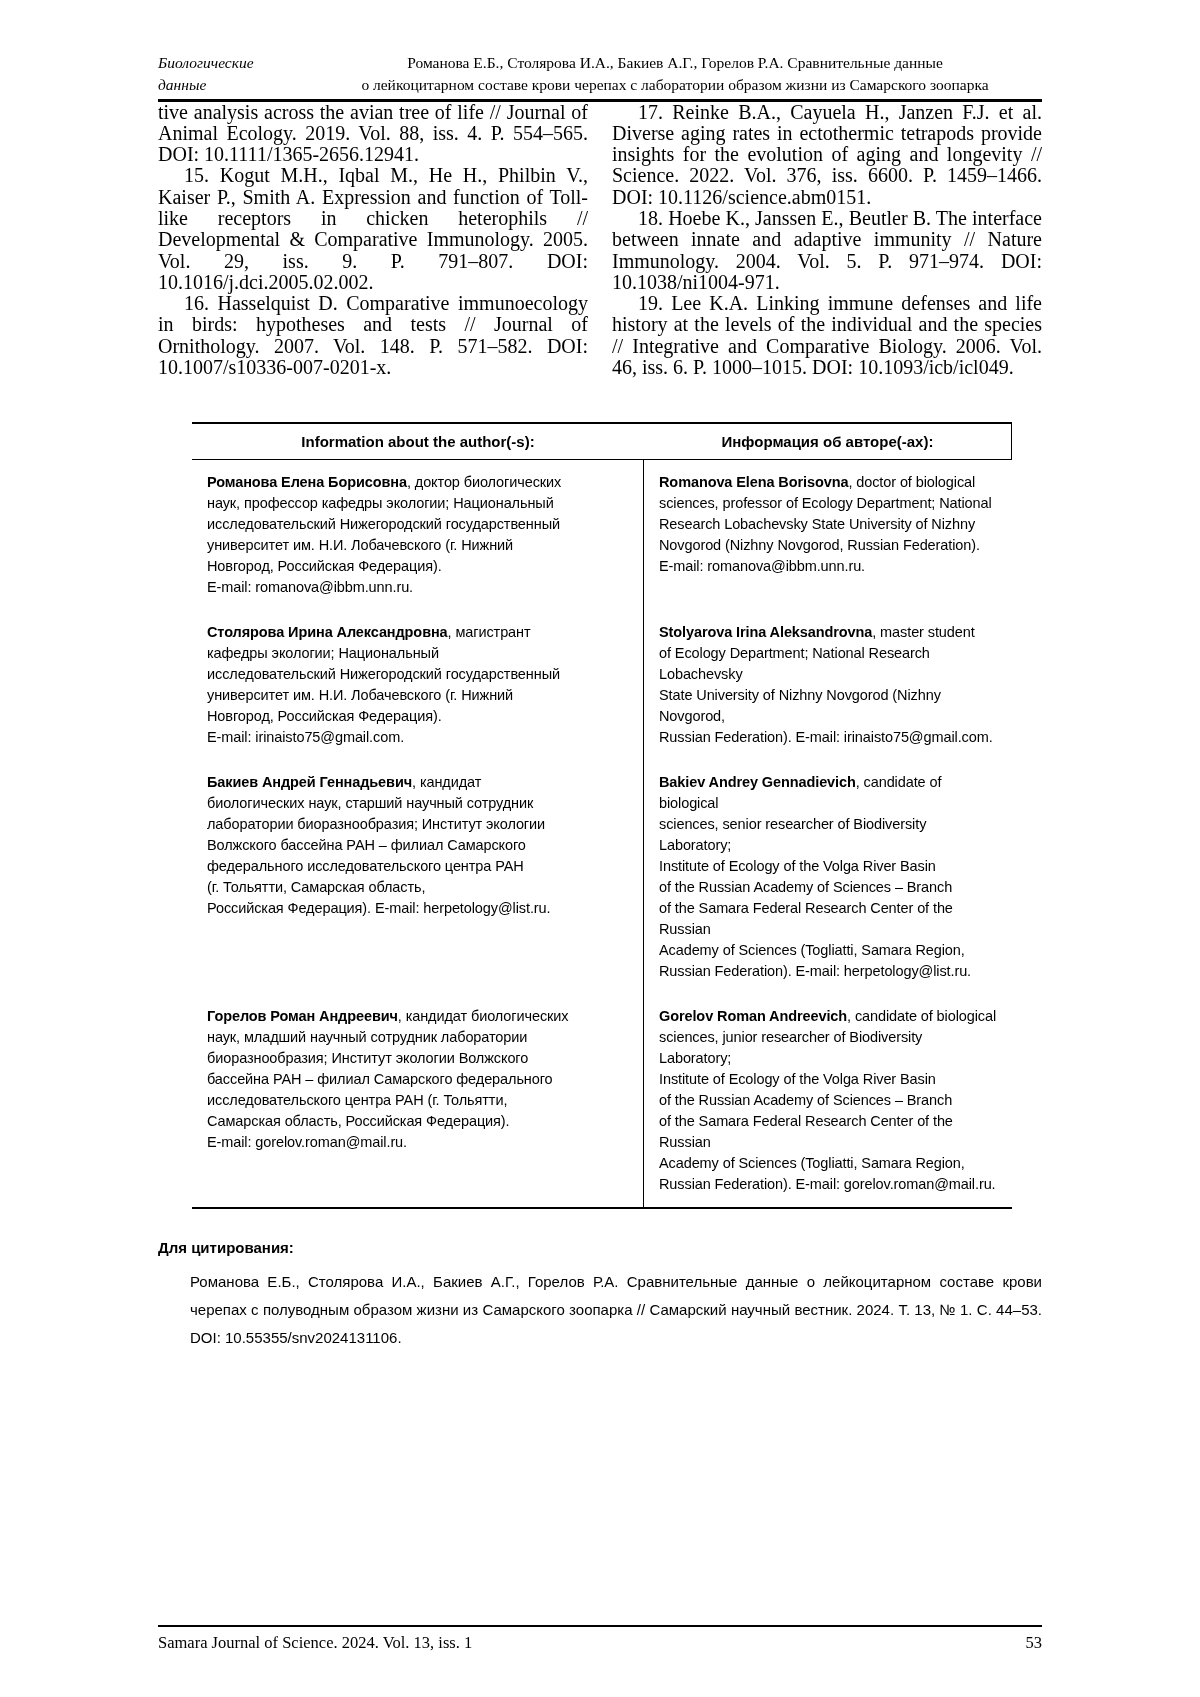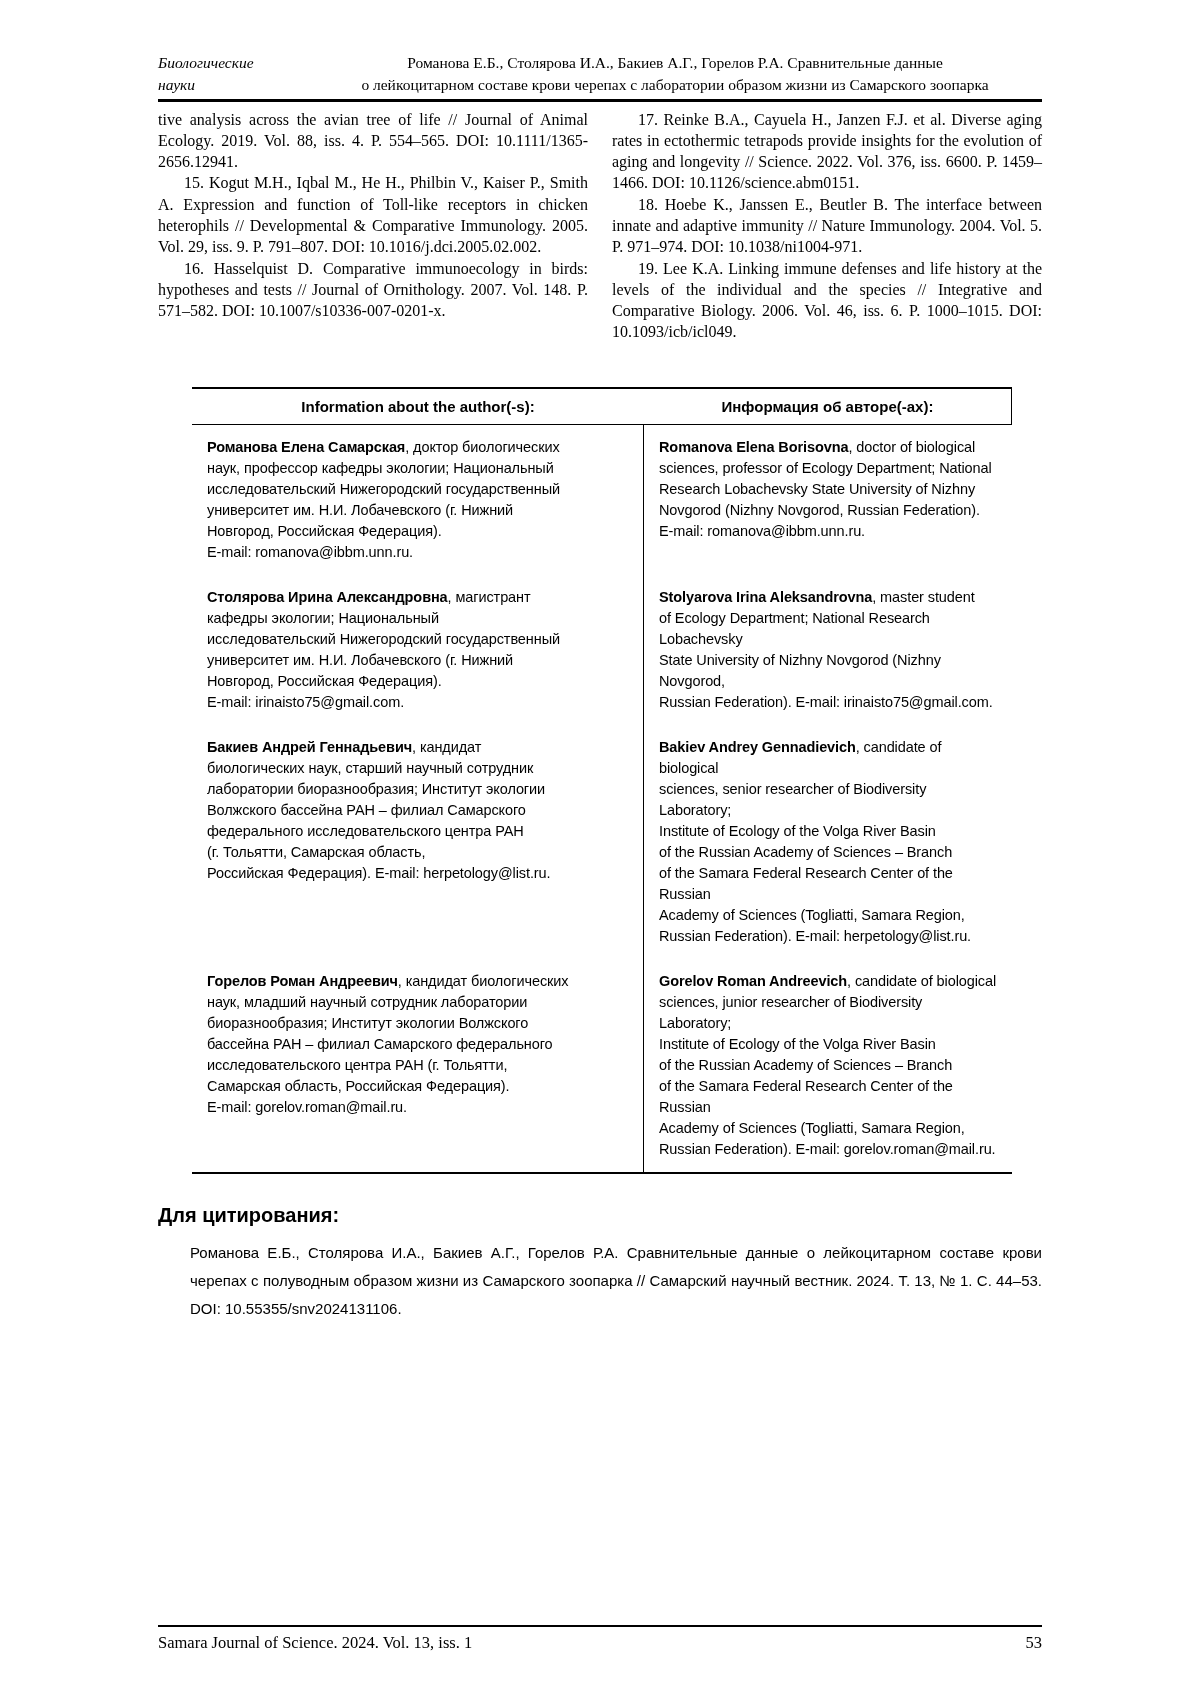--- a/index.html
+++ b/index.html
@@ -24,23 +24,22 @@
     line-height: 22px;
   }
   .header-left { width: 150px; font-style: italic; flex: 0 0 auto; }
   .header-right { flex: 1 1 auto; text-align: center; }
   .header-rule { height: 2.5px; background: #000; margin-top: 3px; }
 
   
   .references {
     display: flex;
     gap: 24px;
-    margin-top: 7px;
     font-family: "Liberation Serif", serif;
-    font-size: 16px;
+    font-size: 20px;
     line-height: 21.3px;
     text-align: justify;
   }
   .ref-col { flex: 1 1 0; }
   .ref { margin: 0; text-indent: 26px; }
   .ref.no-indent { text-indent: 0; }
 
   
   .authors-table {
     margin: 44px 0 0 34px;
@@ -70,21 +69,21 @@
     white-space: pre-line;
     font-size: 14.5px;
     line-height: 21px;
     letter-spacing: -0.1px;
   }
   .td.ru { border-right: 1.2px solid #000; }
   .author-name { font-weight: bold; }
 
   
   .citation { margin-top: 30px; font-family: "Liberation Sans", sans-serif; }
-  .citation-label { font-weight: bold; font-size: 20px; }
+  .citation-label { font-weight: bold; font-size: 15px; }
   .citation-text {
     margin: 12px 0 0 32px;
     font-size: 15px;
     line-height: 28px;
     text-align: justify;
   }
 
   
   .page-footer { margin-top: auto; }
   .footer-rule { height: 2.5px; background: #000; }
@@ -97,21 +96,21 @@
   }
 </style>
 </head>
 <body>
 
 <div class="page">
 
   <header class="page-header">
     <div class="header-left">
       <div>Биологические</div>
-      <div>науки</div>
+      <div>данные</div>
     </div>
     <div class="header-right">
       <div>Романова Е.Б., Столярова И.А., Бакиев А.Г., Горелов Р.А. Сравнительные данные</div>
       <div>о лейкоцитарном составе крови черепах с лаборатории образом жизни из Самарского зоопарка</div>
     </div>
   </header>
   <div class="header-rule"></div>
 
   <section class="references">
     <div class="ref-col">
@@ -127,21 +126,21 @@
   </section>
 
   <section class="authors-table">
     <div class="t-head">
       <div class="th en">Information about the author(-s):</div>
       <div class="th ru">Информация об авторе(-ах):</div>
     </div>
     <div class="t-body">
 
       <div class="t-row">
-        <div class="td ru"><span class="author-name">Романова Елена Самарская</span><span>, доктор биологических
+        <div class="td ru"><span class="author-name">Романова Елена Борисовна</span><span>, доктор биологических
 наук, профессор кафедры экологии; Национальный
 исследовательский Нижегородский государственный
 университет им. Н.И. Лобачевского (г. Нижний
 Новгород, Российская Федерация).
 E-mail: romanova@ibbm.unn.ru.</span></div>
         <div class="td en"><span class="author-name">Romanova Elena Borisovna</span><span>, doctor of biological
 sciences, professor of Ecology Department; National
 Research Lobachevsky State University of Nizhny
 Novgorod (Nizhny Novgorod, Russian Federation).
 E-mail: romanova@ibbm.unn.ru.</span></div>

